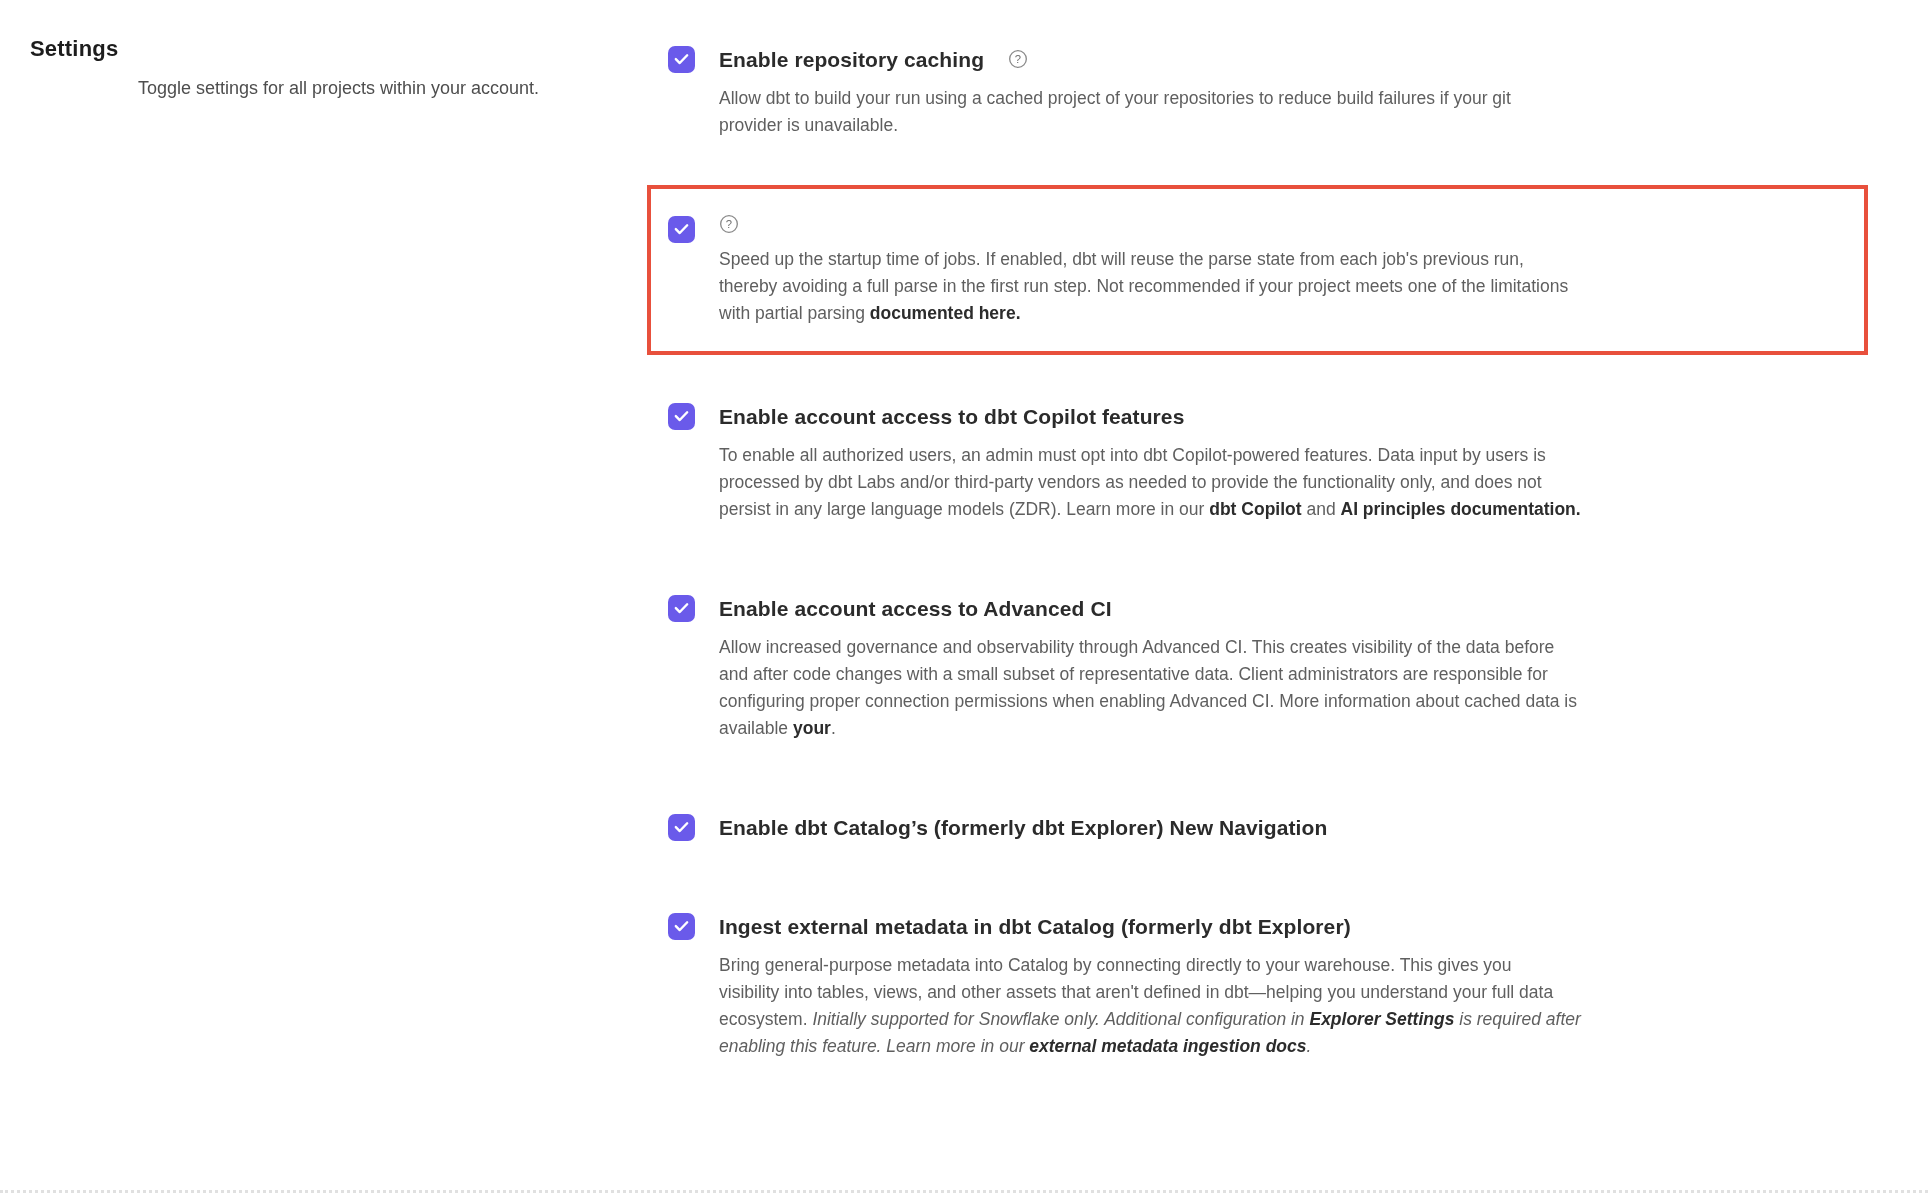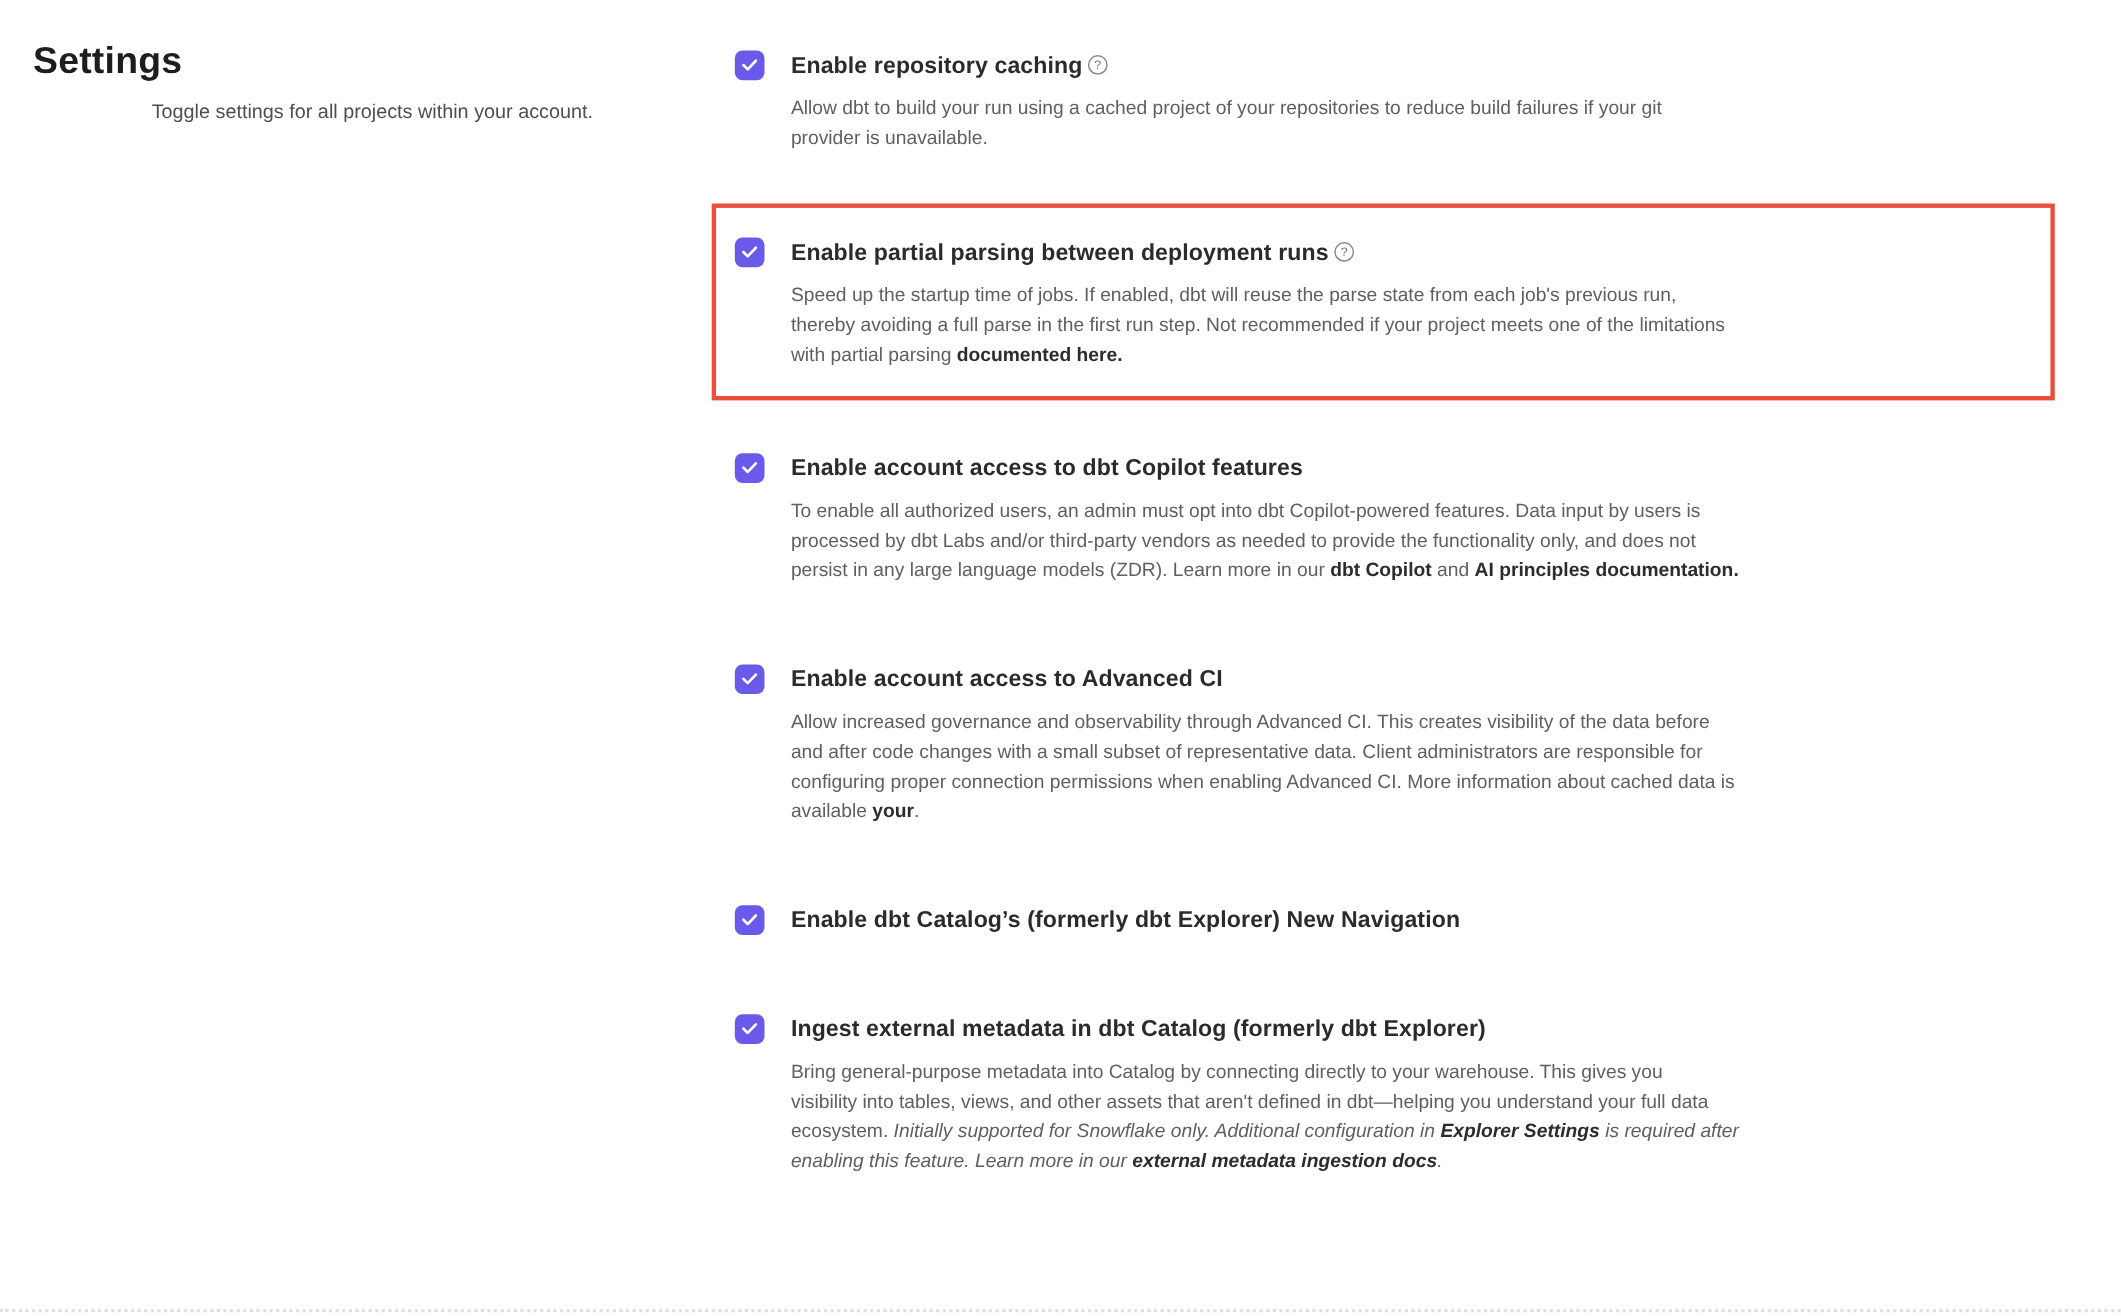--- a/index.html
+++ b/index.html
@@ -18,21 +18,21 @@
     height: 100%;
     position: relative;
   }
   
   .left-col {
     width: 647px;
     flex: none;
     padding: 36px 0 0 30px;
   }
   .page-title {
-    font-size: 34px;
+    font-size: 22px;
     font-weight: 700;
     color: #1d1d1d;
     letter-spacing: 0.2px;
     margin: 0 0 16px 0;
   }
   .page-subtitle {
     font-size: 18px;
     color: #4e4e4e;
     margin: 0;
     text-align: center;
@@ -65,21 +65,21 @@
     background: var(--accent, #6a5aea);
     display: inline-flex;
     align-items: center;
     justify-content: center;
     cursor: pointer;
   }
   .setting-body { min-width: 0; }
   .title-row {
     display: flex;
     align-items: center;
-    gap: 4px;
+    gap: 24px;
     line-height: 27px;
   }
   .setting-label {
     font-size: 21px;
     font-weight: 700;
     color: #2b2b2b;
     letter-spacing: 0.1px;
   }
   .help {
     display: inline-flex;
@@ -150,21 +150,20 @@
   </div>
 
   <div class="setting-item highlighted">
     <span class="checkbox" role="checkbox" aria-checked="true">
       <svg viewBox="0 0 24 24" width="17" height="17">
         <path d="M20 6 L9.5 17 L4 11.5" fill="none" stroke="#ffffff" stroke-width="3.4" stroke-linecap="round" stroke-linejoin="round"></path>
       </svg>
     </span>
     <div class="setting-body">
       <div class="title-row">
-        <span class="setting-label">Enable partial parsing between deployment runs</span>
         <span class="help">
           <svg viewBox="0 0 24 24" width="20" height="20">
             <circle cx="12" cy="12" r="10" fill="none" stroke="#8a8a8a" stroke-width="1.6"></circle>
             <text x="12" y="16.4" text-anchor="middle" font-size="13.5" fill="#6f6f6f" font-family="Liberation Sans, sans-serif">?</text>
           </svg>
         </span>
       </div>
       <div class="desc"><span class="normal">Speed up the startup time of jobs. If enabled, dbt will reuse the parse state from each job's previous run,
 thereby avoiding a full parse in the first run step. Not recommended if your project meets one of the limitations
 with partial parsing </span><a class="link">documented here.</a></div>

